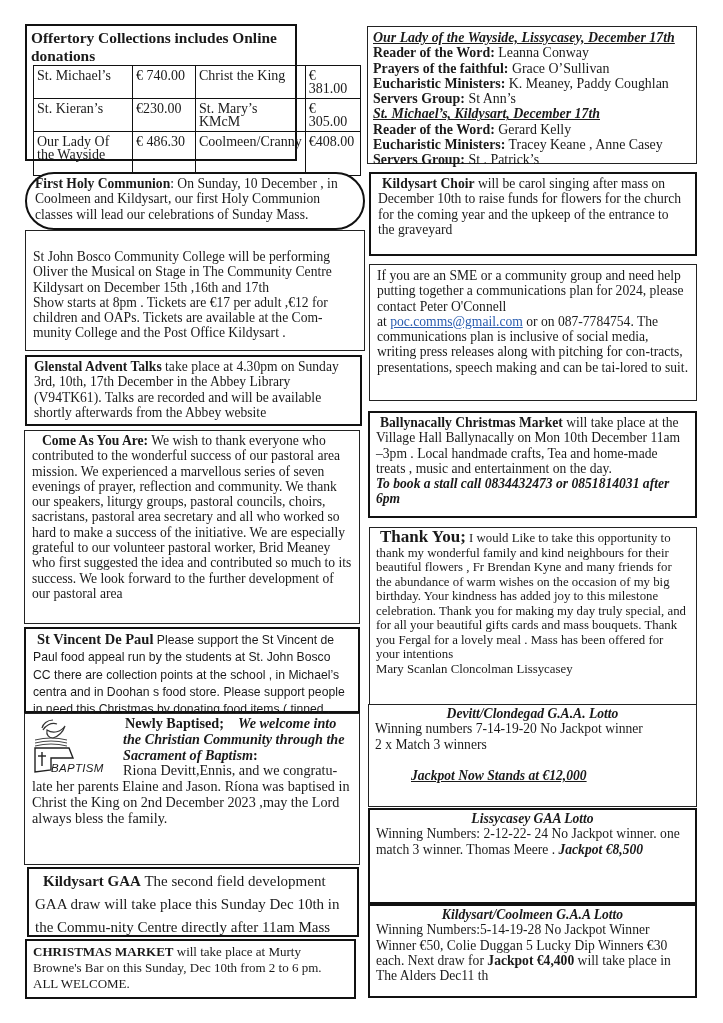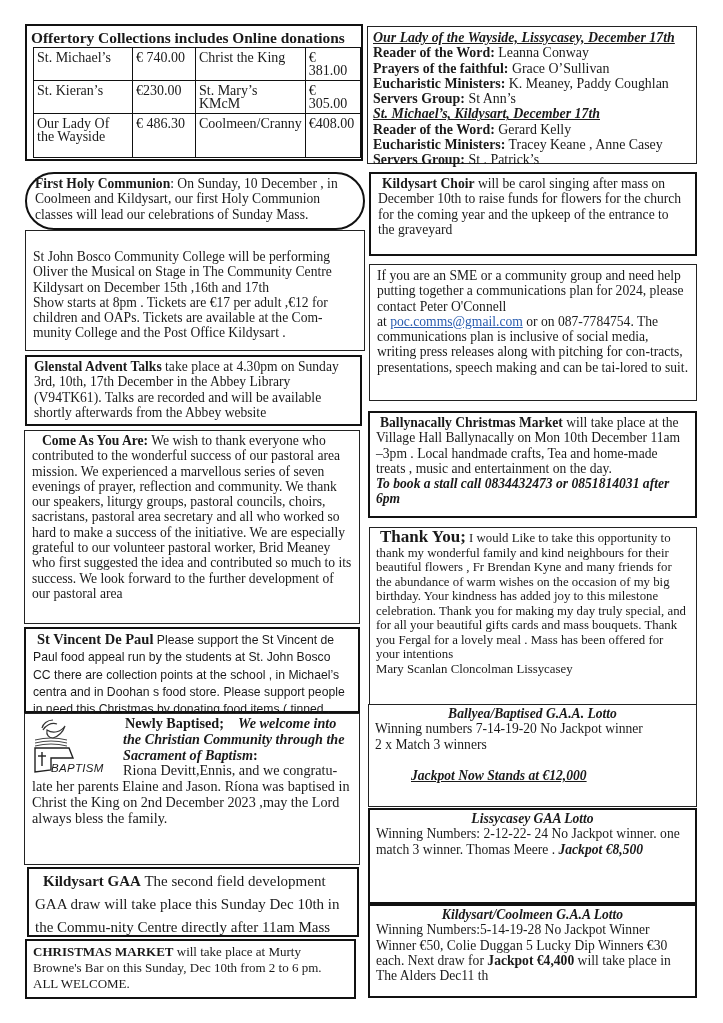--- a/index.html
+++ b/index.html
@@ -9,21 +9,21 @@
   .thick { border: 2px solid #111; }
   .txt { font-size: 13.6px; line-height: 15.3px; }
   .b { font-weight: bold; }
   .bi { font-weight: bold; font-style: italic; }
   .u { text-decoration: underline; }
   .sans { font-family: "Liberation Sans", sans-serif; font-size: 12.2px; line-height: 15.3px; }
   .center { text-align: center; }
   a.link { color: #2a5db0; text-decoration: underline; }
 
   
-  #offertory { left: 25px; top: 24px; width: 338px; height: 137px; padding: 3px 4px 0 4px; }
+  #offertory { left: 25px; top: 24px; width: 272px; height: 137px; padding: 3px 4px 0 4px; }
   #offertory .title { font-size: 15.4px; font-weight: bold; line-height: 18px; }
   table.off { border-collapse: collapse; width: 328px; margin-left: 2px; }
   table.off td { border: 1.5px solid #111; vertical-align: top; font-size: 14px; line-height: 13px;
                  padding: 3px 3px 0 3px; }
   table.off tr { height: 33px; }
   table.off tr.last { height: 44px; }
 
   #roster { left: 367px; top: 26px; width: 330px; height: 138px; padding: 3px 5px; }
   #roster .txt { font-size: 13.9px; line-height: 15.3px; }
 
@@ -154,21 +154,21 @@
   <div class="txt"><span class="b" style="margin-left:4px">Ballynacally Christmas Market</span><span>  will take place at the Village Hall  Ballynacally on Mon 10th December 11am –3pm . Local handmade crafts, Tea and home-made treats , music and entertainment on the day.</span></div>
   <div class="txt bi">To book a stall  call 0834432473  or 0851814031 after 6pm</div>
 </div>
 
 <div id="thanks" class="box">
   <div class="txt"><span class="big" style="margin-left:4px">Thank You;</span><span>  I would Like to take this opportunity to thank my wonderful family  and kind neighbours for their beautiful flowers , Fr Brendan Kyne and many friends for the abundance of warm wishes on the occasion of my big birthday. Your kindness has added joy to this milestone celebration. Thank you for making my day truly special, and for all your beautiful gifts  cards and  mass bouquets. Thank you Fergal for a lovely meal  . Mass has been offered for your intentions</span></div>
   <div class="txt"> Mary Scanlan Cloncolman Lissycasey</div>
 </div>
 
 <div id="lotto1" class="box">
-  <div class="txt bi center">Ballyea/Baptised G.A.A. Lotto</div>
+  <div class="txt bi center">Devitt/Clondegad G.A.A. Lotto</div>
   <div class="txt">Winning  numbers 7-14-19-20   No Jackpot winner</div>
   <div class="txt">2 x Match 3 winners</div>
   <div class="txt bi u" style="margin-top:16px;margin-left:36px">Jackpot Now Stands at €12,000</div>
 </div>
 
 <div id="lotto2" class="box thick">
   <div class="txt bi center">Lissycasey GAA Lotto</div>
   <div class="txt"><span>Winning Numbers: 2-12-22- 24 No Jackpot winner. one match 3 winner.  Thomas Meere   . </span><span class="bi">Jackpot €8,500</span></div>
 </div>
 

